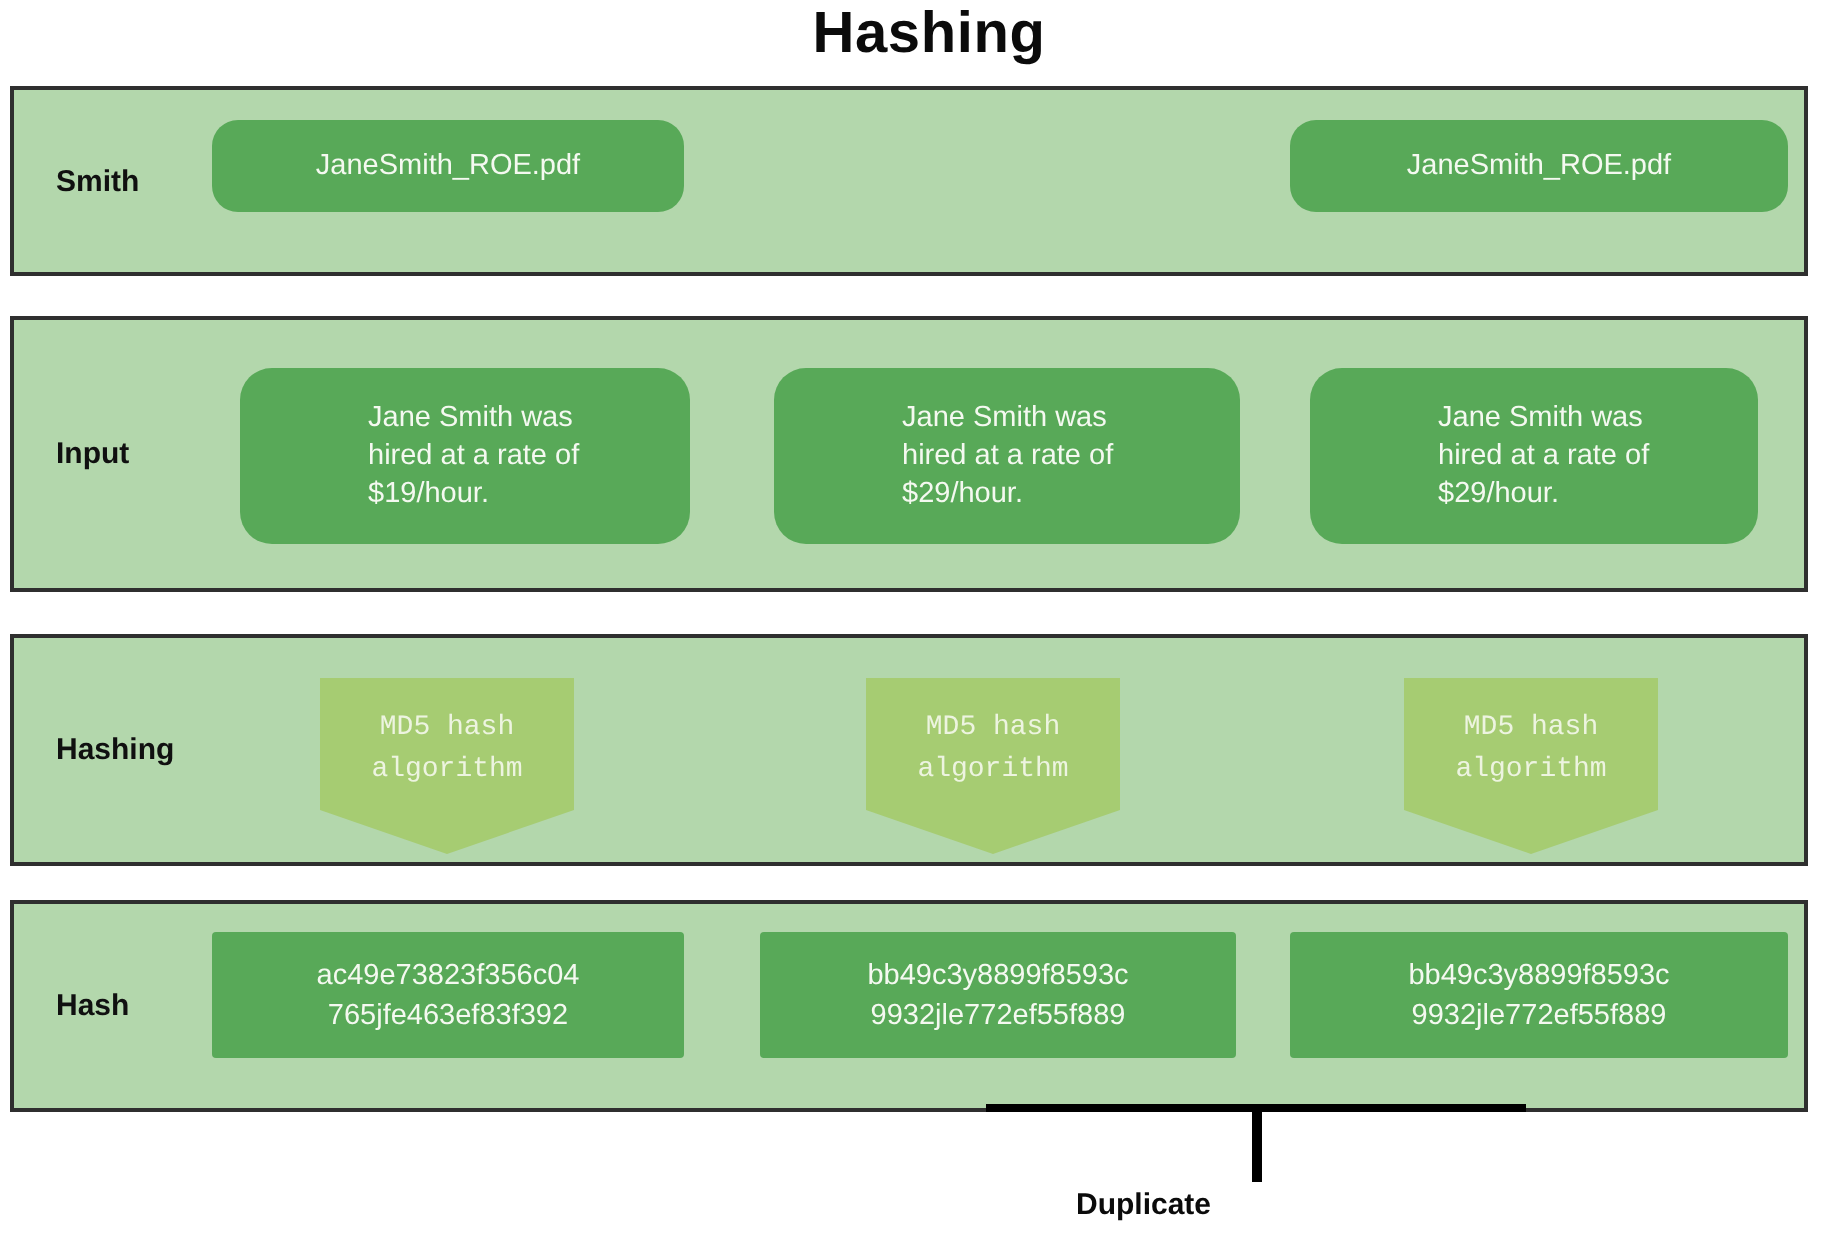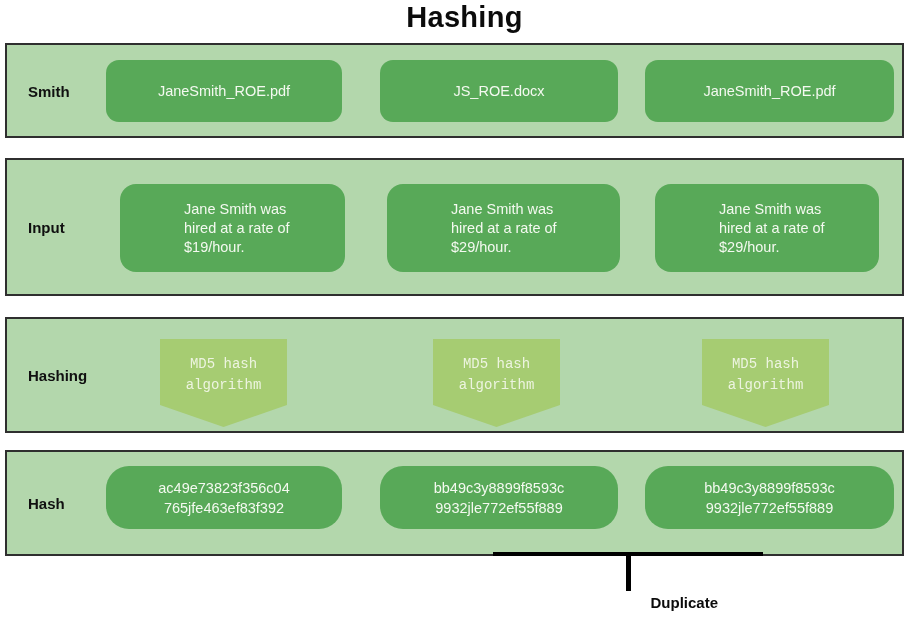--- a/index.html
+++ b/index.html
@@ -34,21 +34,21 @@
   .node {
     position: absolute;
     background: #58a958;
     color: #f4f9f0;
     display: flex; align-items: center; justify-content: center;
     box-sizing: border-box;
     font-size: 14.5px;
     white-space: pre-line;
   }
   
-  .file-node { top: 15px; height: 62px; border-radius: 13px; text-align: center; }
+  .file-node { top: 15px; height: 46px; border-radius: 13px; text-align: center; }
   #file-1 { left: 99px;  width: 236px; }
   #file-2 { left: 373px; width: 238px; }
   #file-3 { left: 638px; width: 249px; }
   
   .input-node {
     top: 24px; height: 88px; border-radius: 16px;
     justify-content: flex-start; text-align: left;
     padding-left: 64px; line-height: 19px;
   }
   #input-1 { left: 113px; width: 225px; }
@@ -63,48 +63,47 @@
     display: flex; justify-content: center; align-items: flex-start;
     text-align: center; padding-top: 15px; box-sizing: border-box;
     font-size: 14px; line-height: 21px;
     white-space: pre-line;
     font-family: Liberation Mono, monospace;
   }
   #arrow-1 { left: 153px; }
   #arrow-2 { left: 426px; }
   #arrow-3 { left: 695px; }
   
-  .hash-node { top: 14px; height: 63px; border-radius: 23px; text-align: center; line-height: 20px; }
+  .hash-node { top: 14px; height: 63px; border-radius: 2px; text-align: center; line-height: 20px; }
   #hash-1 { left: 99px;  width: 236px; }
   #hash-2 { left: 373px; width: 238px; }
   #hash-3 { left: 638px; width: 249px; }
   
   .bracket-h {
     position: absolute; left: 493px; top: 552px;
     width: 270px; height: 4px; background: #000000;
   }
   .bracket-v {
     position: absolute; left: 626px; top: 552px;
     width: 5px; height: 39px; background: #000000;
   }
   .duplicate-label {
     position: absolute; left: 538px; top: 594px; width: 180px;
-    text-align: right;
+    text-align: left;
     font-size: 15px; font-weight: bold; color: #0b0b0b;
   }
 </style>
 </head>
 <body>
 
 <div class="title">Hashing</div>
 
 <div class="band" id="band-file">
   <div class="band-label">Smith</div>
   <div class="node file-node" id="file-1">JaneSmith_ROE.pdf</div>
-  <div class="node file-node" id="file-2">JS_ROE.docx</div>
   <div class="node file-node" id="file-3">JaneSmith_ROE.pdf</div>
 </div>
 
 <div class="band" id="band-input">
   <div class="band-label">Input</div>
   <div class="node input-node" id="input-1">Jane Smith was
 hired at a rate of
 $19/hour.</div>
   <div class="node input-node" id="input-2">Jane Smith was
 hired at a rate of

